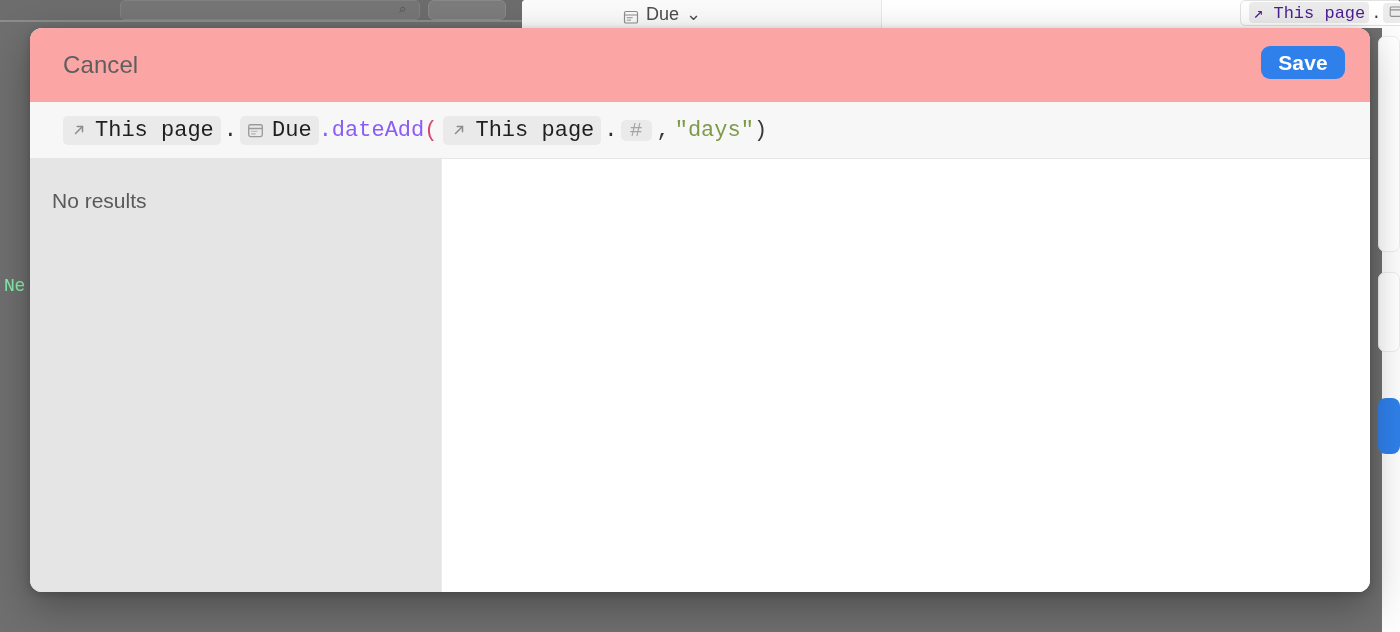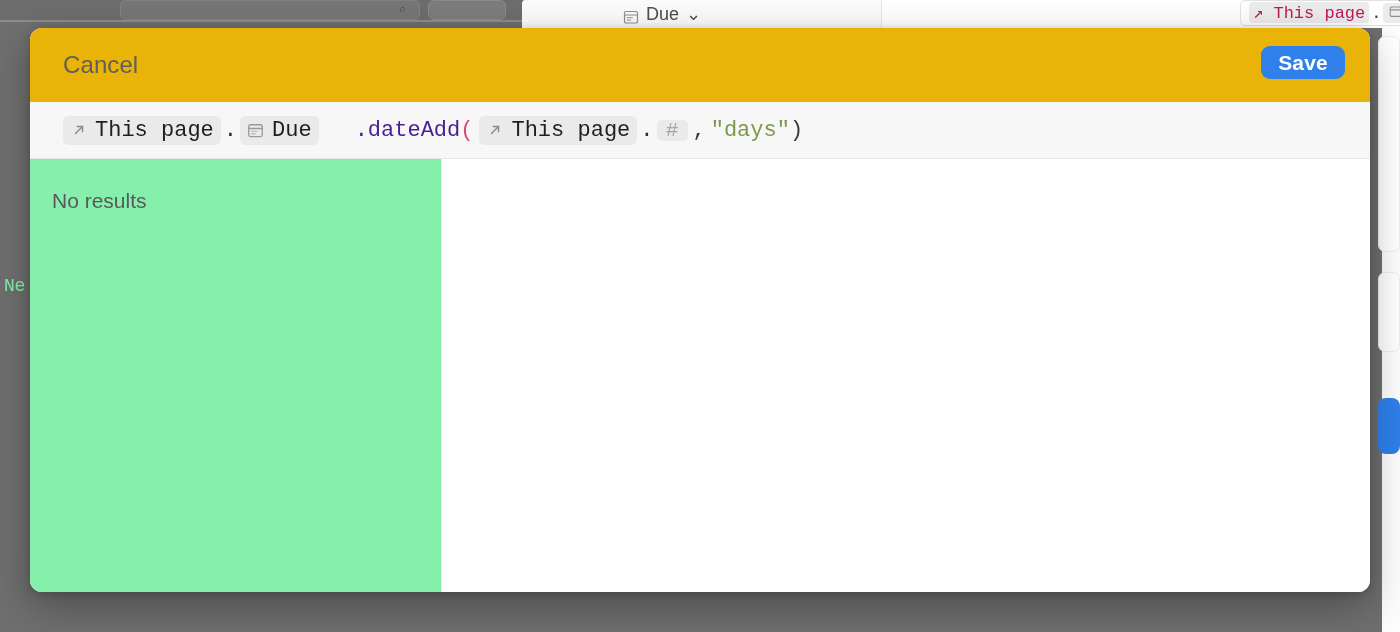--- a/index.html
+++ b/index.html
@@ -107,21 +107,21 @@
     padding: 0 8px 2px 8px;
     font-family: "Liberation Mono", monospace;
     font-size: 17px;
     white-space: nowrap;
   }
 
   .bg-pill {
     background: #ececec;
     border-radius: 4px;
     padding: 0 4px;
-    color: #be185d;
+    color: #4c1d95;
   }
   .bg-op { color: #3c3c3c; }
 
   .bg-white-col {
     position: absolute;
     left: 1382px; top: 26px;
     width: 18px; height: 606px;
     background: #fdfdfd;
   }
   .bg-card-a {
@@ -171,21 +171,21 @@
     border-radius: 12px;
     box-shadow: 0 14px 40px rgba(0,0,0,0.30), 0 2px 8px rgba(0,0,0,0.18);
     overflow: hidden;
     display: flex;
     flex-direction: column;
   }
 
   .modal-header {
     position: relative;
     height: 74px;
-    background: #eab308;
+    background: #fca5a5;
     flex: 0 0 auto;
     text-decoration: underline;
   }
   .cancel-btn {
     position: absolute;
     left: 33px; top: 23px;
     font-family: "Liberation Sans", sans-serif;
     font-size: 24px;
     color: #5e5e5e;
     cursor: pointer;
@@ -248,31 +248,31 @@
   .chip-icon svg { display: block; }
 
   .hash-icon {
     font-family: "Liberation Mono", monospace;
     font-size: 21px;
     color: #a5a5a5;
     line-height: 1;
   }
 
   .dot { color: #2d2d2d; padding: 0 3px; }
-  .fn-name { color: #4c1d95; margin-left: 36px; }
+  .fn-name { color: #8b5cf6; }
   .paren { color: #d7486d; }
   .paren-plain { color: #3a3a3a; }
   .comma { color: #3a3a3a; padding-right: 5px; }
   .str { color: #7d9a4a; }
 
   .modal-body {
     flex: 1 1 auto;
     display: flex;
     min-height: 0;
-    background: #86efac;
+    background: #e5e5e5;
     justify-content: space-between;
   }
   .results-pane {
     width: 412px;
     flex: 0 0 auto;
     border-right: 1px solid #ececec;
     padding: 30px 0 0 22px;
   }
   .no-results {
     font-family: "Liberation Sans", sans-serif;

